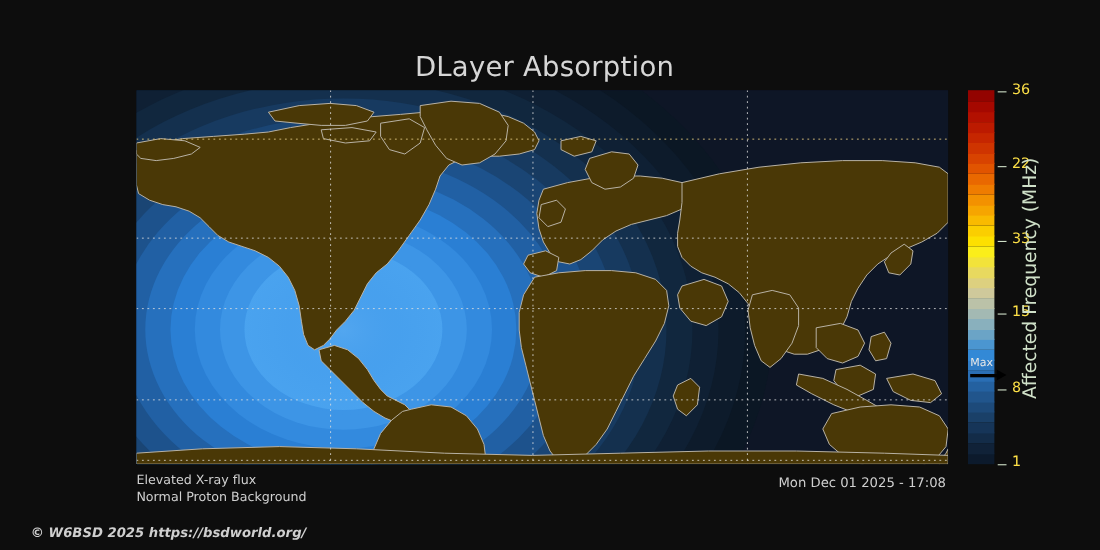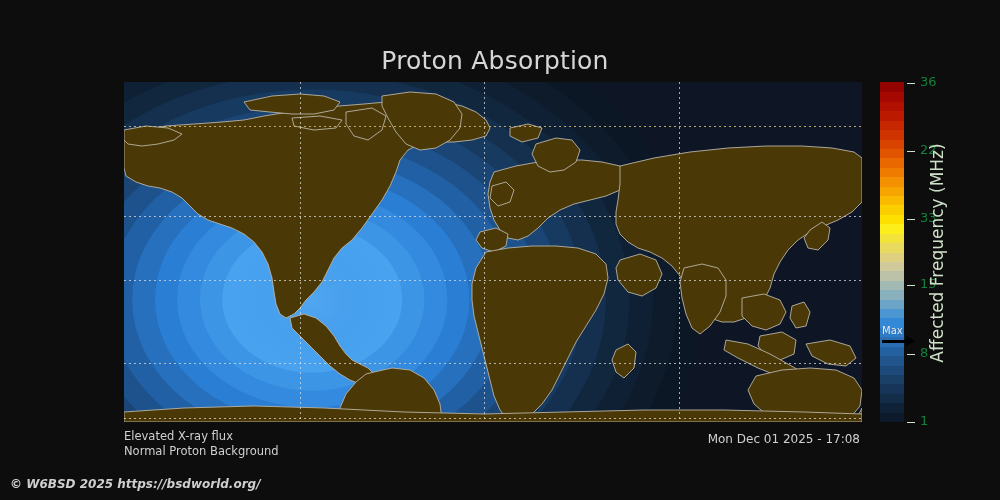--- a/index.html
+++ b/index.html
@@ -114,21 +114,21 @@
     top: 0;
     width: 8px;
     height: 1px;
     background: #cfe0c8;
   }
   .cb-tick .tk-lbl {
     position: absolute;
     left: 16px;
     top: -9px;
     font-size: 13px;
-    color: #15803d;
+    color: #fde047;
     line-height: 16px;
     white-space: nowrap;
   }
   #colorbar-axis-label {
     position: absolute;
     left: 925px;
     top: 83px;
     height: 339px;
     width: 24px;
     display: flex;
@@ -191,33 +191,33 @@
     position: absolute;
     right: 140px;
     top: 432px;
     font-size: 12px;
     color: #d0d0d0;
     white-space: nowrap;
     text-align: right;
   }
   #copyright {
     position: absolute;
-    left: 10px;
+    left: 28px;
     top: 477px;
     font-size: 12px;
     font-style: italic;
     font-weight: bold;
     color: #cfcfcf;
     white-space: nowrap;
   }
 </style>
 </head>
 <body>
 
-<div id="chart-title">Proton Absorption</div>
+<div id="chart-title">DLayer Absorption</div>
 
 <div id="map-panel">
   <svg id="map-svg" viewBox="0 0 738 340" preserveAspectRatio="none">
     <defs>
       <radialGradient id="absorb-fade" cx="50%" cy="50%" r="50%">
         <stop offset="0%" stop-color="#59a9f0" stop-opacity="0.55"></stop>
         <stop offset="55%" stop-color="#3a93e8" stop-opacity="0.18"></stop>
         <stop offset="100%" stop-color="#3a93e8" stop-opacity="0"></stop>
       </radialGradient>
       <clipPath id="map-clip">

